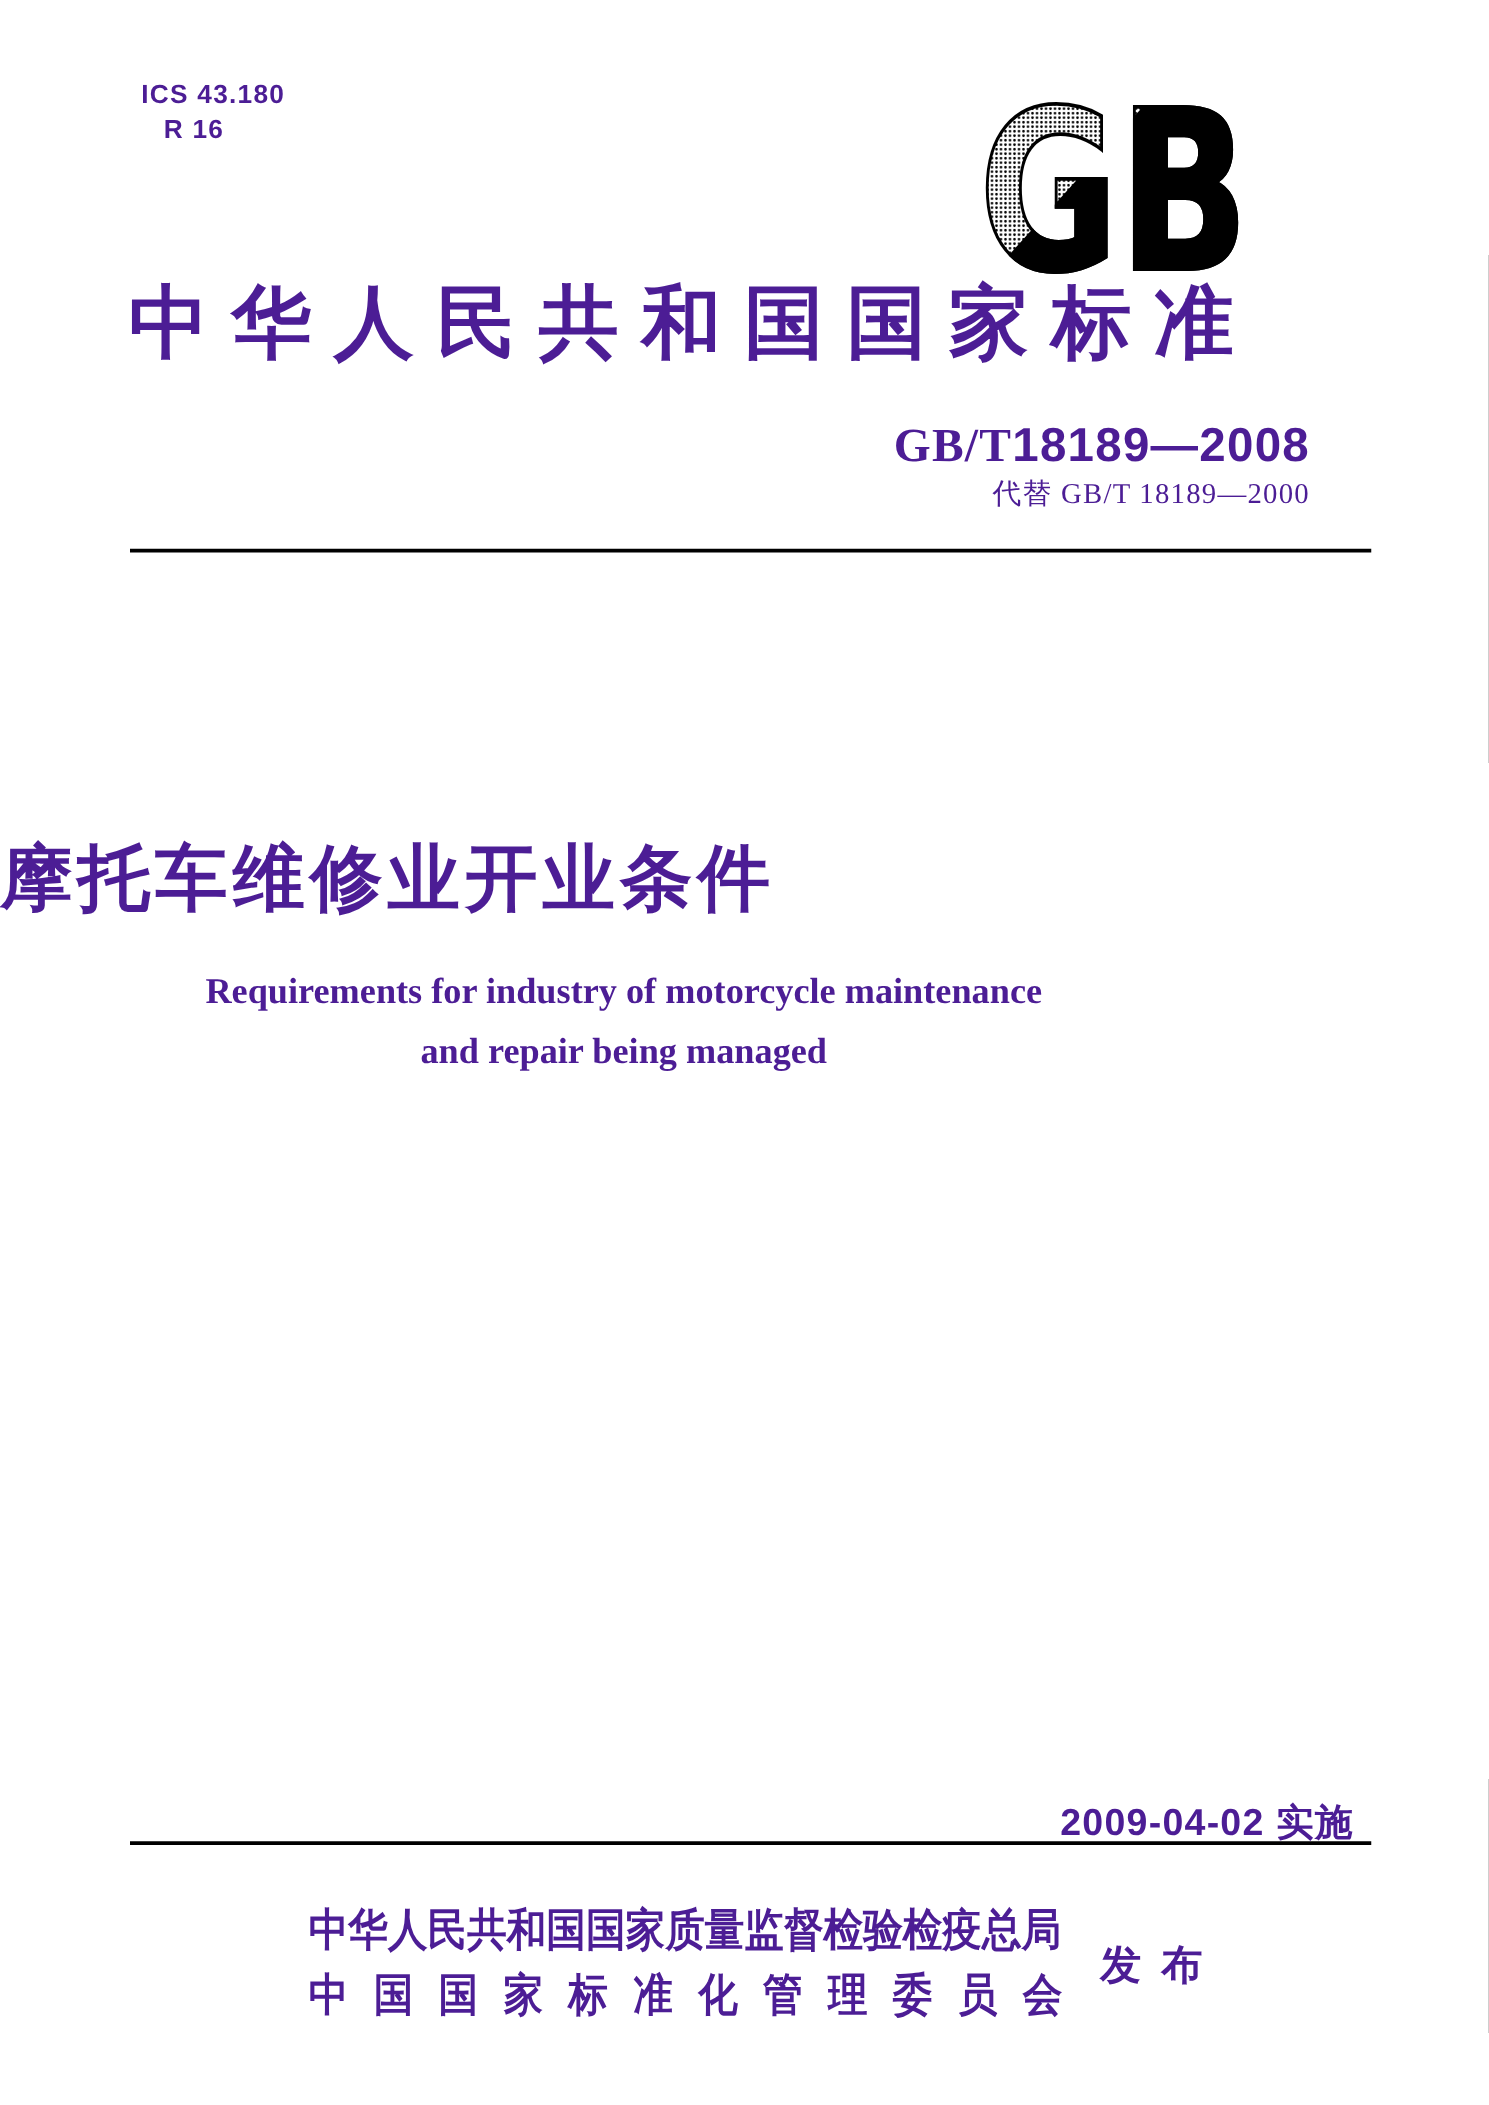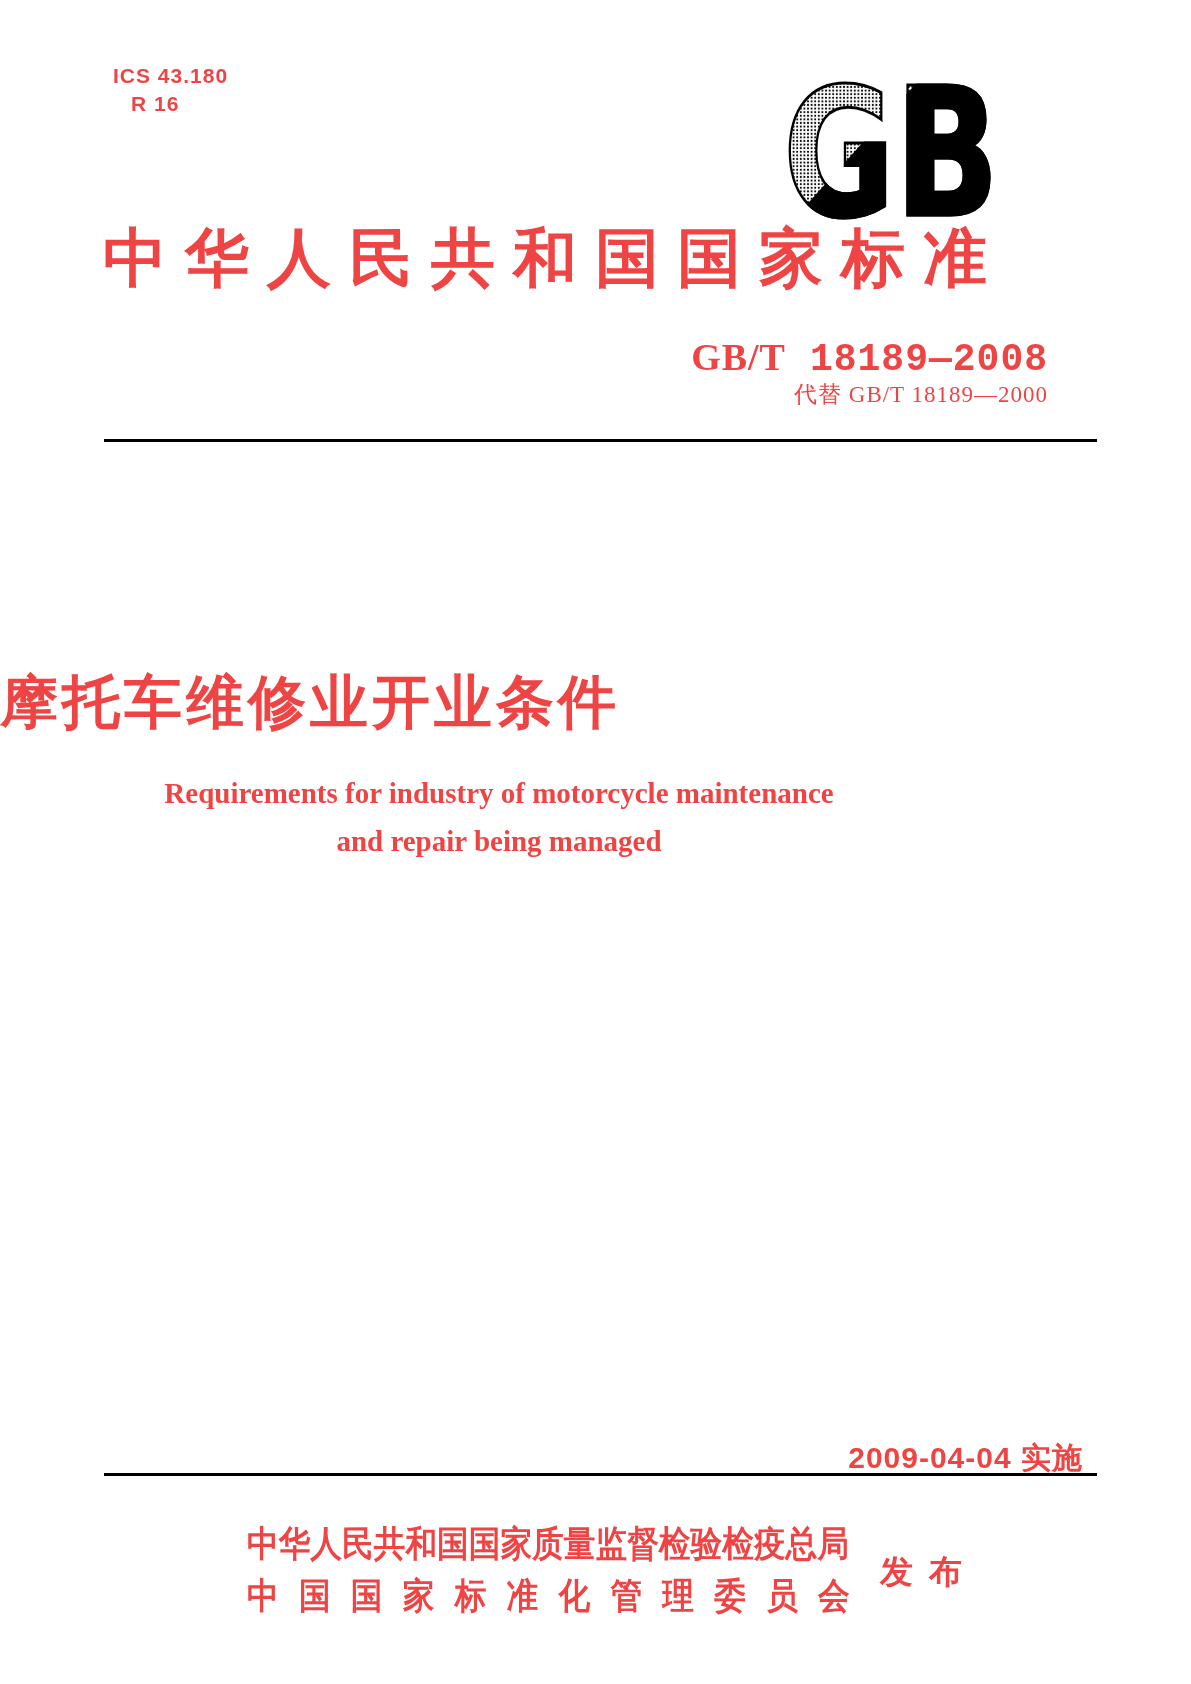--- a/index.html
+++ b/index.html
@@ -1,21 +1,21 @@
 <!DOCTYPE html>
 <html><head>
 <meta charset="utf-8">
 <style>
   html,body{margin:0;padding:0;background:#888;}
   .page{
     position:relative;
     width:1191px;height:1684px;
     margin:0 auto;
     background:#ffffff;
-    color:#ef4444;
+    color:#4c1d95;
     font-family:"Liberation Sans",sans-serif;
     overflow:hidden;
   }
   .abs{position:absolute;}
 
   .ics{
     left:113px;
     font-weight:700;
     font-size:21px;
     letter-spacing:1px;
@@ -41,23 +41,23 @@
     right:143px;top:335px;
     white-space:nowrap;
     font-size:38px;
     font-weight:700;
   }
   #standard-number .prefix{
     font-family:"Liberation Serif",serif;
     letter-spacing:1px;
   }
   #standard-number .digits{
-    font-family:Liberation Mono, monospace;
+    font-family:Liberation Sans, sans-serif;
     letter-spacing:1px;
-    margin-left:24px;
+    margin-left:0;
   }
 
   #supersede{
     right:143px;top:379px;
     font-family:"Liberation Serif",serif;
     font-size:23px;
     letter-spacing:1px;
     white-space:nowrap;
   }
 
@@ -154,21 +154,21 @@
 
   <div class="abs" id="supersede">代替 GB/T 18189—2000</div>
 
   <div class="abs rule" id="rule-top"></div>
 
   <div class="abs" id="doc-title">摩托车维修业开业条件</div>
 
   <div class="abs en-title" id="en-title-1">Requirements for industry of motorcycle maintenance</div>
   <div class="abs en-title" id="en-title-2">and repair being managed</div>
 
-  <div class="abs date-text" id="impl-date">2009-04-04 实施</div>
+  <div class="abs date-text" id="impl-date">2009-04-02 实施</div>
 
   <div class="abs rule" id="rule-bottom"></div>
 
   <div class="abs issuer" id="issuer-line1">中华人民共和国国家质量监督检验检疫总局</div>
   <div class="abs issuer" id="issuer-line2">中国国家标准化管理委员会</div>
   <div class="abs" id="issue-label">发布</div>
 
 </div>
 
 </body></html>

